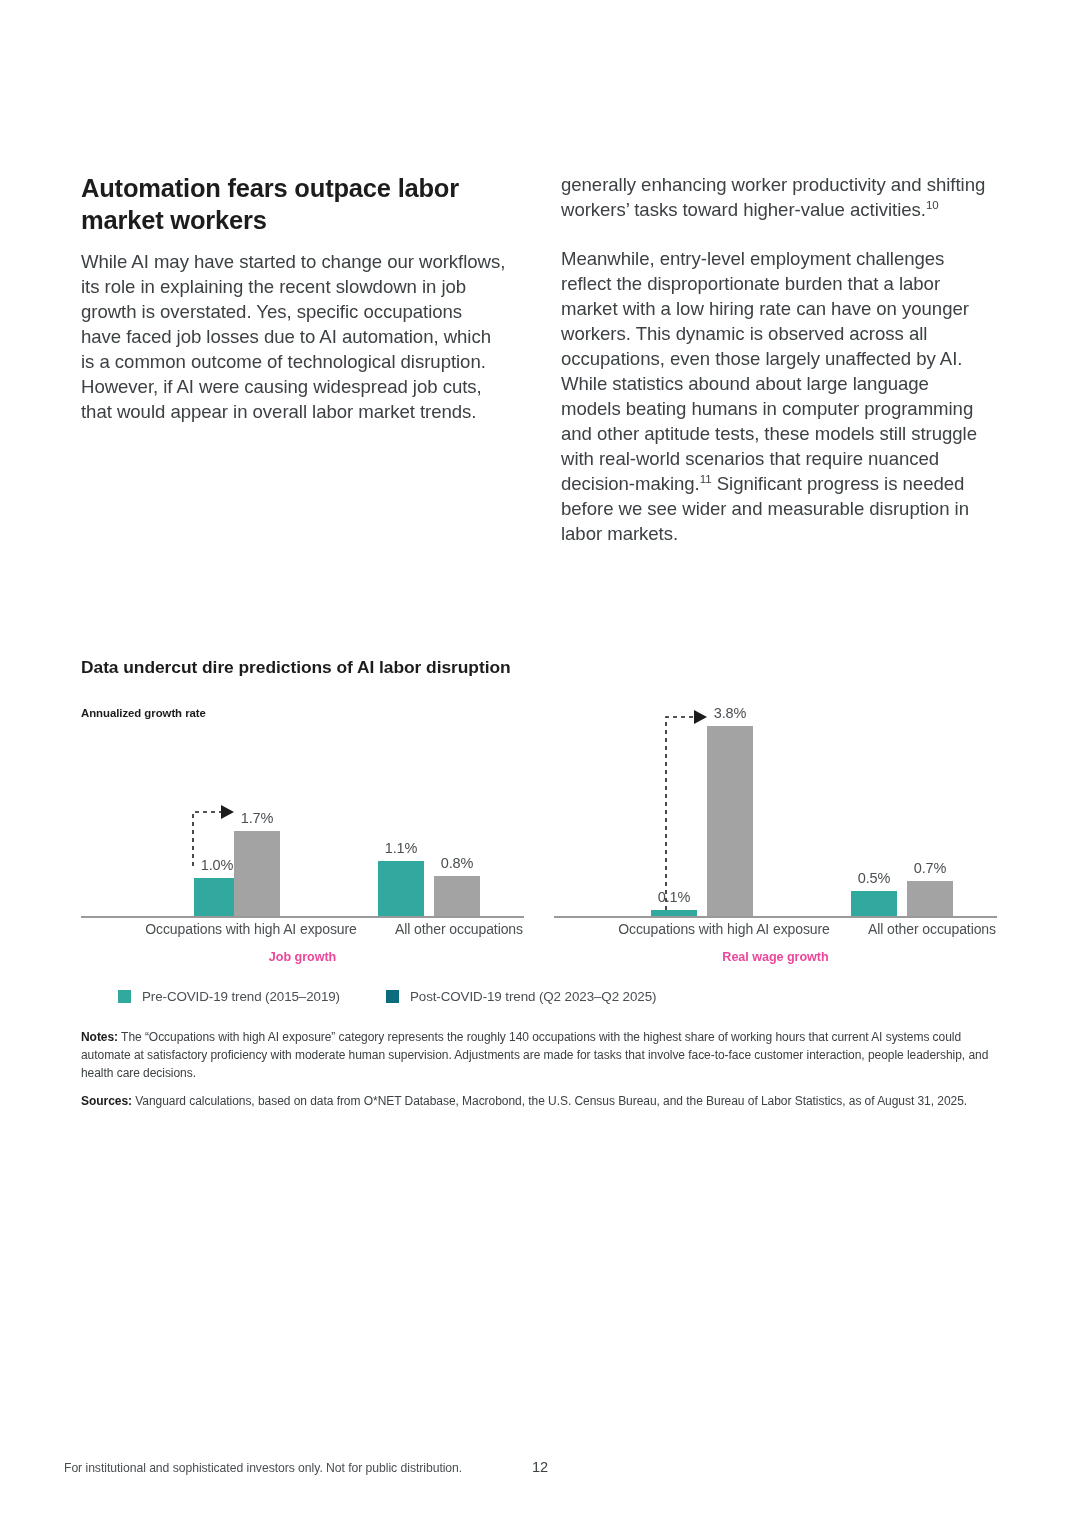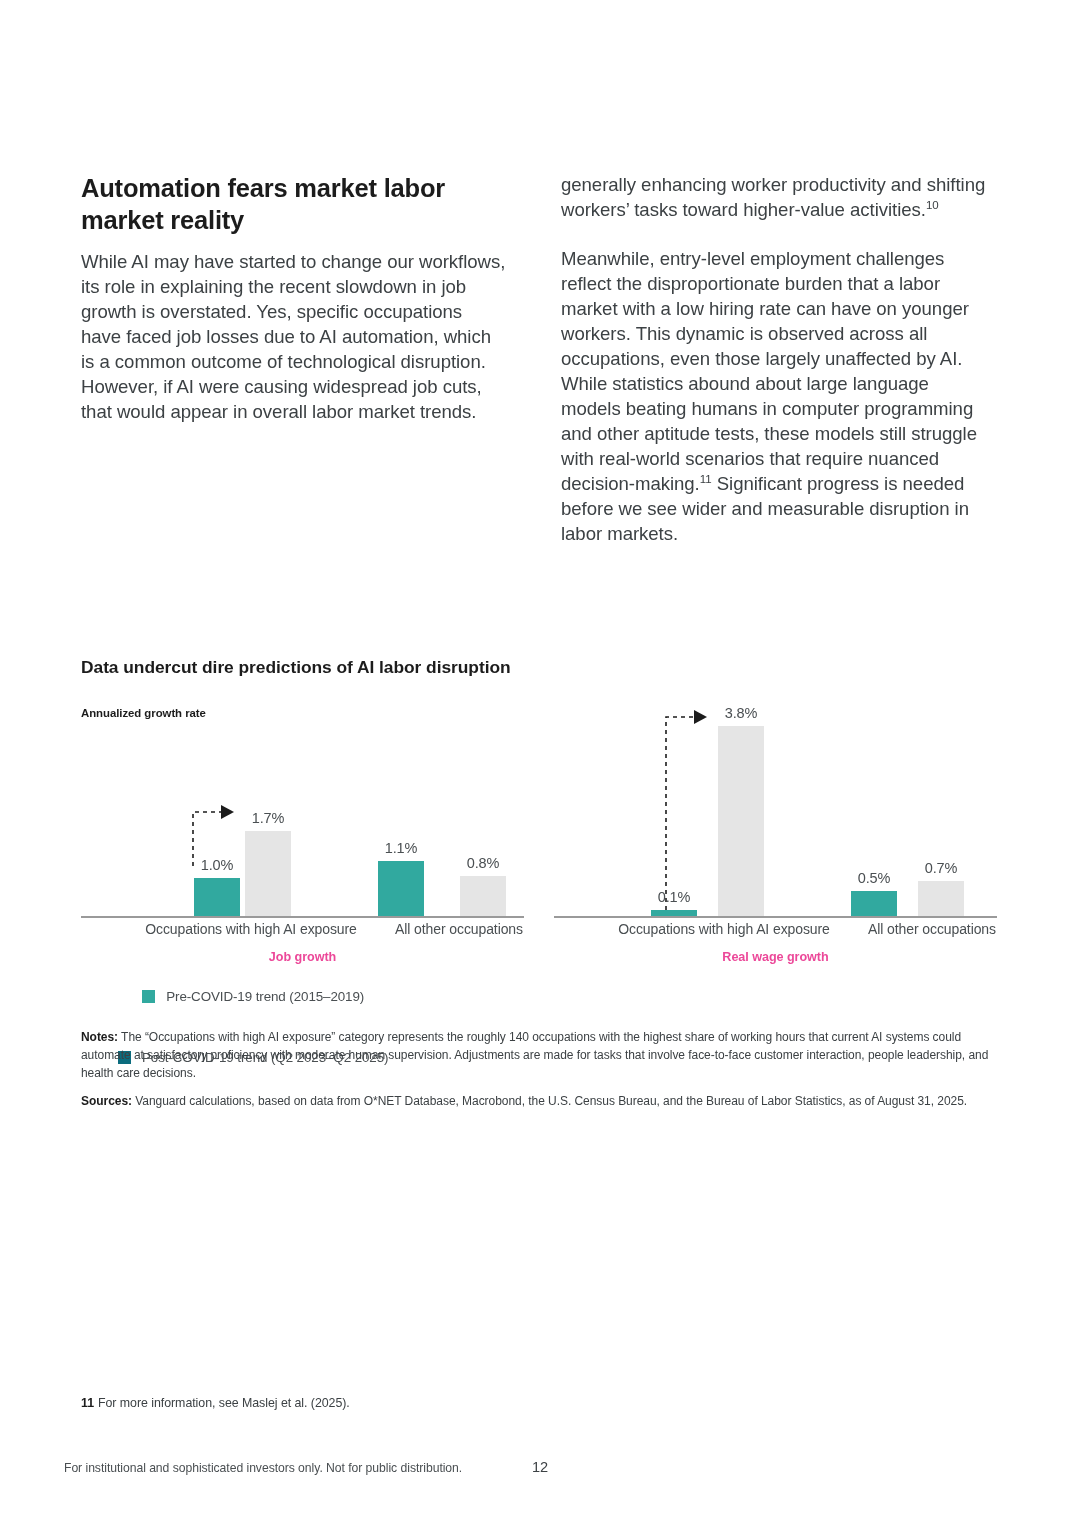--- a/index.html
+++ b/index.html
@@ -86,21 +86,21 @@
     bottom: 0;
     height: 1.6px;
     background: #9a9a9a;
   }
   .bar {
     position: absolute;
     bottom: 1.6px;
     width: 46px;
   }
   .bar.pre  { background: #31a99f; }
-  .bar.post { background: #e5e5e5; margin-left: 11px; }
+  .bar.post { background: #a3a3a3; }
   .bar .val {
     position: absolute;
     left: 50%;
     transform: translateX(-50%);
     bottom: 100%;
     margin-bottom: 5px;
     font-size: 14.5px;
     color: #4a4f52;
     white-space: nowrap;
     letter-spacing: -0.1px;
@@ -129,21 +129,20 @@
   .annot { position: absolute; left: 0; top: 0; width: 100%; height: 218px; pointer-events: none; }
 
   
   .legend {
     position: absolute;
     left: 118px;
     top: 989px;
     display: flex;
     gap: 46px;
     align-items: center;
-    flex-direction: column;
   }
   .legend-item { display: flex; align-items: center; gap: 11px; }
   .swatch { width: 13px; height: 13px; }
   .swatch.pre  { background: #31a99f; }
   .swatch.post { background: #0b6c7e; }
   .legend-label { font-size: 13.4px; color: #4a4f52; letter-spacing: -0.1px; }
 
   
   .notes {
     position: absolute;
@@ -183,21 +182,21 @@
     letter-spacing: -0.05px;
   }
   .page-footer .disclaimer { position: absolute; left: 0; top: 0; }
   .page-footer .pagenum { position: absolute; left: 468px; top: -2px; font-size: 14.6px; color: #3c4144; }
 </style>
 </head>
 <body>
 
 <div class="article">
   <div class="col">
-    <h1>Automation fears market labor market reality</h1>
+    <h1>Automation fears outpace labor market workers</h1>
     <p>While AI may have started to change our workflows, its role in explaining the recent slowdown in job growth is overstated. Yes, specific occupations have faced job losses due to AI automation, which is a common outcome of technological disruption. However, if AI were causing widespread job cuts, that would appear in overall labor market trends.</p>
   </div>
 
   <div class="col">
     <p><span>generally enhancing worker productivity and shifting workers’ tasks toward higher-value activities.</span><sup>10</sup></p>
     <p><span>Meanwhile, entry-level employment challenges reflect the disproportionate burden that a labor market with a low hiring rate can have on younger workers. This dynamic is observed across all occupations, even those largely unaffected by AI. While statistics abound about large language models beating humans in computer programming and other aptitude tests, these models still struggle with real-world scenarios that require nuanced decision-making.</span><sup>11</sup> <span>Significant progress is needed before we see wider and measurable disruption in labor markets.</span></p>
   </div>
 </div>
 
 <div class="exhibit-title">Data undercut dire predictions of AI labor disruption</div>
@@ -209,21 +208,21 @@
     <div class="bar pre" style="left:113px;  height:38px;">
       <span class="val">1.0%</span>
     </div>
     <div class="bar post" style="left:153px; height:85px;">
       <span class="val">1.7%</span>
     </div>
 
     <div class="bar pre" style="left:297px; height:55px;">
       <span class="val">1.1%</span>
     </div>
-    <div class="bar post" style="left:368px; height:40px;">
+    <div class="bar post" style="left:353px; height:40px;">
       <span class="val">0.8%</span>
     </div>
 
     <svg class="annot" viewBox="0 0 443 218" preserveAspectRatio="none">
       <path d="M112 166 L112 112 L140 112" fill="none" stroke="#1c1c1c" stroke-width="1.6" stroke-dasharray="4 4"></path>
       <path d="M140 105 L153 112 L140 119 Z" fill="#1c1c1c"></path>
     </svg>
 
     <div class="baseline"></div>
   </div>
@@ -273,21 +272,18 @@
     <span class="legend-label">Post-COVID-19 trend (Q2 2023–Q2 2025)</span>
   </div>
 </div>
 
 <div class="notes">
   <p><b>Notes:</b><span> The “Occupations with high AI exposure” category represents the roughly 140 occupations with the highest share of working hours that current AI systems could automate at satisfactory proficiency with moderate human supervision. Adjustments are made for tasks that involve face-to-face customer interaction, people leadership, and health care decisions.</span></p>
   <p><b>Sources:</b><span> Vanguard calculations, based on data from O*NET Database, Macrobond, the U.S. Census Bureau, and the Bureau of Labor Statistics, as of August 31, 2025.</span></p>
 </div>
 
 <div class="footnotes">
-  <div>
-    <span class="num">11</span><span>For more information, see Maslej et al. (2025).</span>
-  </div>
 </div>
 
 <div class="page-footer">
   <span class="disclaimer">For institutional and sophisticated investors only. Not for public distribution.</span>
   <span class="pagenum">12</span>
 </div>
 
 </body></html>

